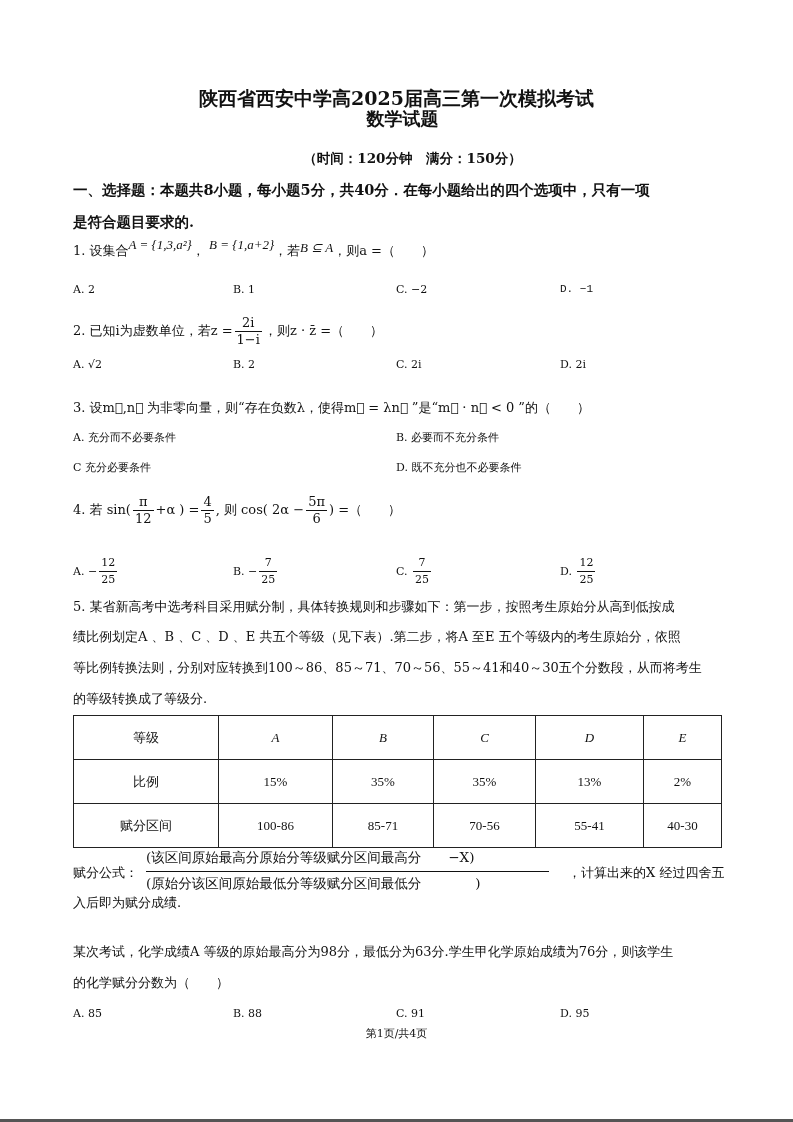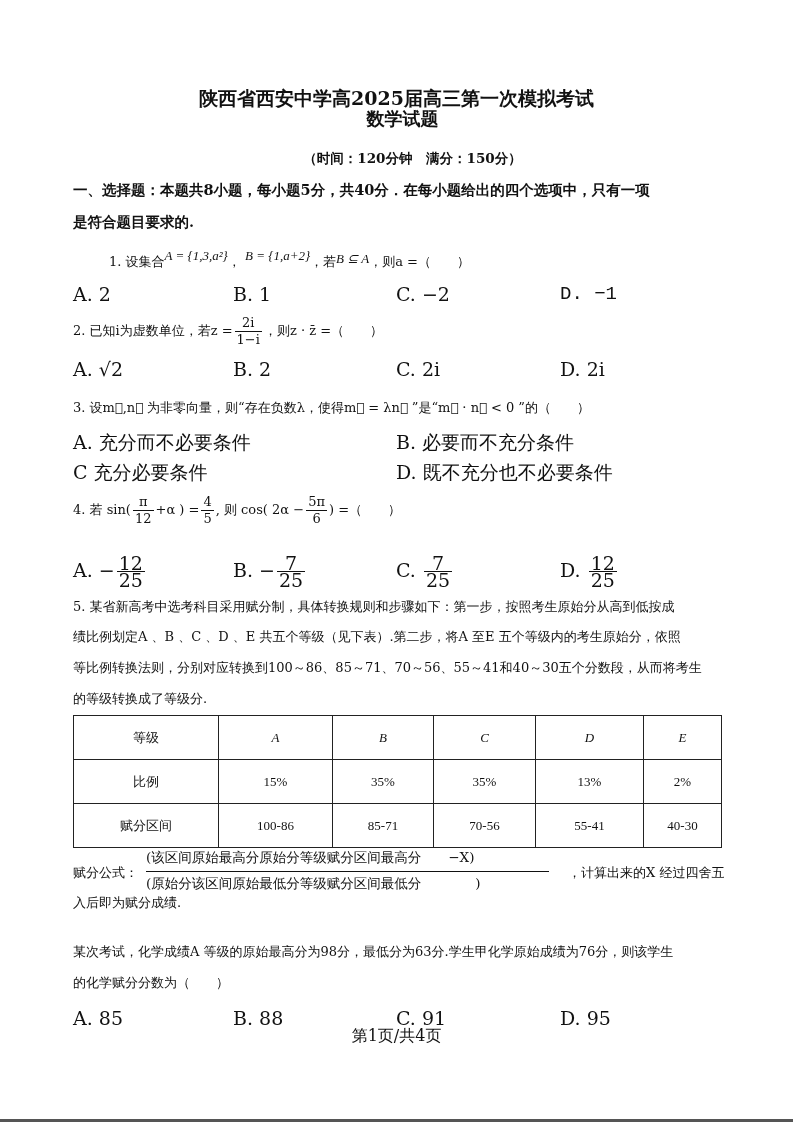--- a/index.html
+++ b/index.html
@@ -7,47 +7,47 @@
     width: 793px; height: 1122px; position: relative; overflow: hidden;
     font-family: "DejaVu Serif", "Liberation Serif", serif;
     color: #111; font-size: 13px;
   }
   .abs { position: absolute; white-space: nowrap; }
   .title { left: 0; width: 793px; text-align: center; font-weight: bold; font-size: 19px; }
   .subtitle { left: 0; width: 793px; text-align: center; font-weight: bold; font-size: 18px; }
   .timeinfo { left: 16px; width: 793px; text-align: center; font-weight: bold; font-size: 13.5px; }
   .section { left: 73px; font-weight: bold; font-size: 14.5px; }
   .line { left: 73px; font-size: 13px; }
-  .opt { font-size: 19px; }
+  .opt { font-size: 11px; }
   .it { font-style: italic; font-family: "Liberation Serif", serif; }
   .frac { display: inline-block; vertical-align: middle; text-align: center; margin: 0 2px; }
   .frac .num { display: block; border-bottom: 1px solid #111; padding: 0 2px; line-height: 16px; }
   .frac .den { display: block; padding: 0 2px; line-height: 16px; }
   table.grade {
     position: absolute; left: 73px; top: 715px; width: 649px; border-collapse: collapse;
     font-size: 13px; font-family: "Liberation Serif", serif;
   }
   table.grade td { border: 1.5px solid #222; text-align: center; height: 41px; }
   .formula-box { left: 146px; top: 846px; font-size: 13.5px; }
   .formula-row { display: block; line-height: 22px; }
   .formula-divider { position: absolute; left: 146px; top: 871px; width: 403px; height: 1px; background: #111; }
-  .pagefoot { left: 0; width: 793px; text-align: center; font-size: 16px; }
+  .pagefoot { left: 0; width: 793px; text-align: center; font-size: 11px; }
   .bottom-bar { left: 0; top: 1119px; width: 793px; height: 3px; background: #555; }
 </style>
 </head>
 <body>
 
 <div class="abs title" style="top:66px;margin-top:20px;">陕西省西安中学高2025届高三第一次模拟考试</div>
 <div class="abs subtitle" style="top:107px;padding-left:6px;">数学试题</div>
 <div class="abs timeinfo" style="top:150px;">（时间：120分钟　满分：150分）</div>
 
 <div class="abs section" style="top:181px;">一、选择题：本题共8小题，每小题5分，共40分．在每小题给出的四个选项中，只有一项</div>
 <div class="abs section" style="top:213px;">是符合题目要求的.</div>
 
-<div class="abs line" style="top:253px;margin-left:36px;">
+<div class="abs line" style="top:242px;">
   <span>1. 设集合</span><span class="it" style="position:relative; top:-6px;">A = {1,3,a²}</span><span>，</span>
   <span class="it" style="position:relative; top:-6px;">B = {1,a+2}</span><span>，若</span><span class="it" style="position:relative; top:-3px;">B ⊆ A</span><span>，则a =（　　）</span>
 </div>
 <div class="abs opt" style="left:73px; top:283px;">A.  2</div>
 <div class="abs opt" style="left:233px; top:283px;">B.  1</div>
 <div class="abs opt" style="left:396px; top:283px;">C.  −2</div>
 <div class="abs opt" style="left:560px; top:283px;font-family:Liberation Mono, monospace;">D.  −1</div>
 
 <div class="abs line" style="top:315px;">
   <span>2. 已知i为虚数单位，若z =</span><span class="frac"><span class="num">2i</span><span class="den">1−i</span></span><span>，则z · z̄ =（　　）</span>

